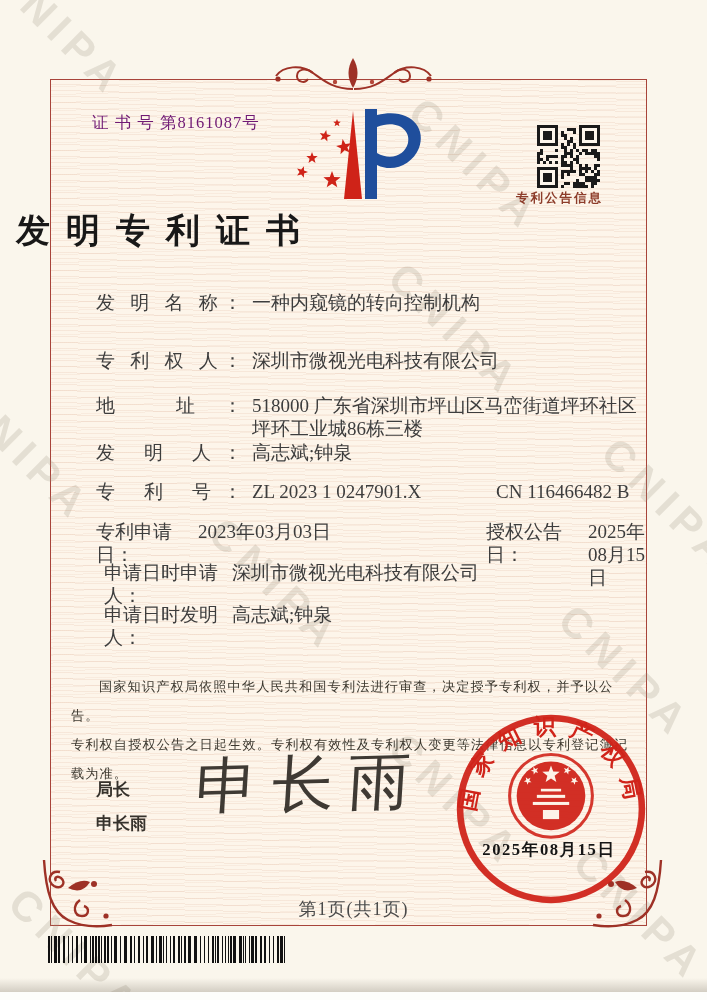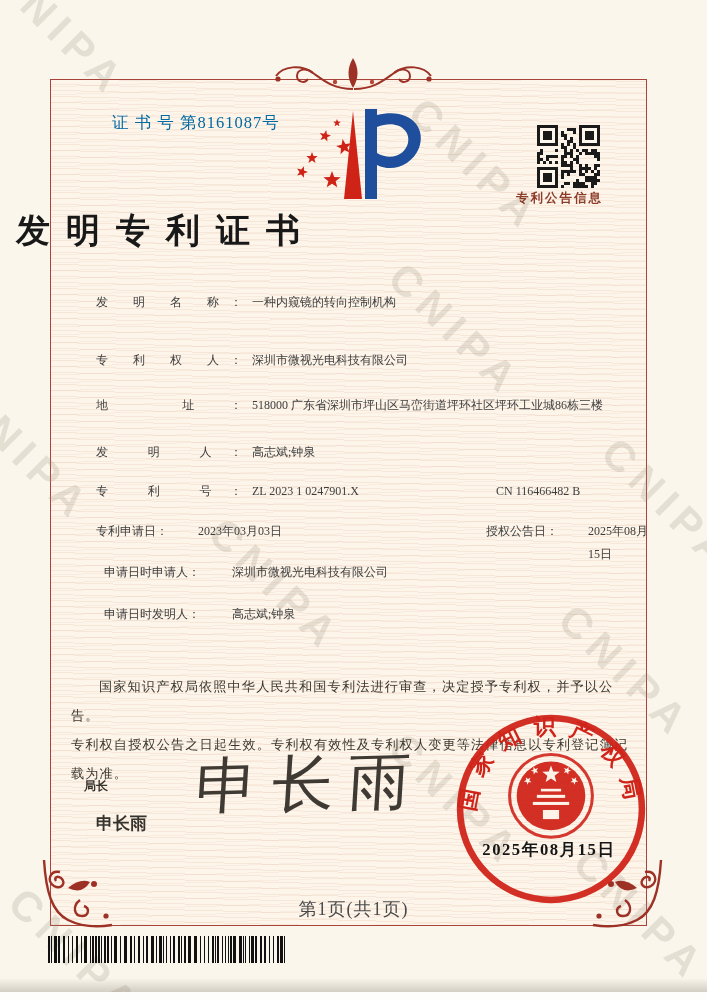--- a/index.html
+++ b/index.html
@@ -14,42 +14,42 @@
        repeating-linear-gradient(1.5deg, rgba(210,150,120,.15) 0 1px, transparent 1px 6px),
        repeating-linear-gradient(-1.8deg, rgba(210,150,120,.10) 0 1px, transparent 1px 8px);}
   
   .wm{position:absolute;font-family:"Liberation Sans","DejaVu Sans",sans-serif;
       font-weight:bold;font-size:42px;letter-spacing:8px;color:rgba(152,139,124,.22);
       transform:translate(-50%,-50%) rotate(45deg);white-space:nowrap;z-index:2;pointer-events:none;}
   
   .content{position:absolute;inset:0;z-index:4;}
   .orn{position:absolute;z-index:3;}
   
-  .cert-no{position:absolute;left:112px;top:112px;font-size:16.5px;color:#0369a1;letter-spacing:1px;}
+  .cert-no{position:absolute;left:92px;top:112px;font-size:16.5px;color:#701a75;letter-spacing:1px;}
   .logo{position:absolute;left:281px;top:103px;}
   .qr{position:absolute;left:537px;top:125px;}
   .qr-label{position:absolute;left:516px;top:190px;width:130px;
      font-size:12.5px;color:#8d3c2a;letter-spacing:2px;font-weight:bold;}
   .title{position:absolute;left:0;right:0;top:208px;text-align:left;
      font-size:34px;font-weight:bold;color:#181818;letter-spacing:16px;text-indent:16px;}
   
-  .row{position:absolute;left:96px;display:flex;font-size:12px;color:#3d3d3d;line-height:23px;}
+  .row{position:absolute;left:96px;display:flex;font-size:19px;color:#3d3d3d;line-height:23px;}
   .lbl{display:block;flex:0 0 auto;}
   .lbl-j{width:146px;text-align:justify;text-align-last:justify;}
   .lbl-p{width:92px;}
   .lbl-m{width:118px;margin-left:8px;}
   .val{display:block;margin-left:10px;}
   .colR{position:absolute;left:390px;top:0;display:flex;}
   .addr-val{width:392px;}
   
   .legal{position:absolute;left:71px;top:672px;width:566px;font-size:13.2px;
      letter-spacing:1.1px;line-height:29px;color:#3c382f;}
   .legal .l1{text-indent:28px;}
   
-  .sig-title{position:absolute;left:84px;top:778px;font-size:12px;font-weight:600;color:#36322c;}
+  .sig-title{position:absolute;left:96px;top:778px;font-size:17px;font-weight:600;color:#36322c;}
   .sig-name{position:absolute;left:96px;top:812px;font-size:17px;font-weight:600;color:#36322c;}
   .handwriting{position:absolute;left:196px;top:742px;font-size:62px;color:#2f2b25;
      letter-spacing:14px;font-weight:500;transform:skewX(-5deg) rotate(-1.5deg);opacity:.92;}
   .seal{position:absolute;left:452px;top:710px;}
   
   .page-info{position:absolute;left:0;right:0;top:897px;text-align:center;
      font-size:18px;color:#4a4a4a;letter-spacing:1px;}
   .barcode{position:absolute;left:48px;top:936px;}
   .bottom-shadow{position:absolute;left:0;right:0;bottom:8px;height:14px;z-index:5;
      background:linear-gradient(rgba(0,0,0,0),rgba(95,85,72,.25));}

